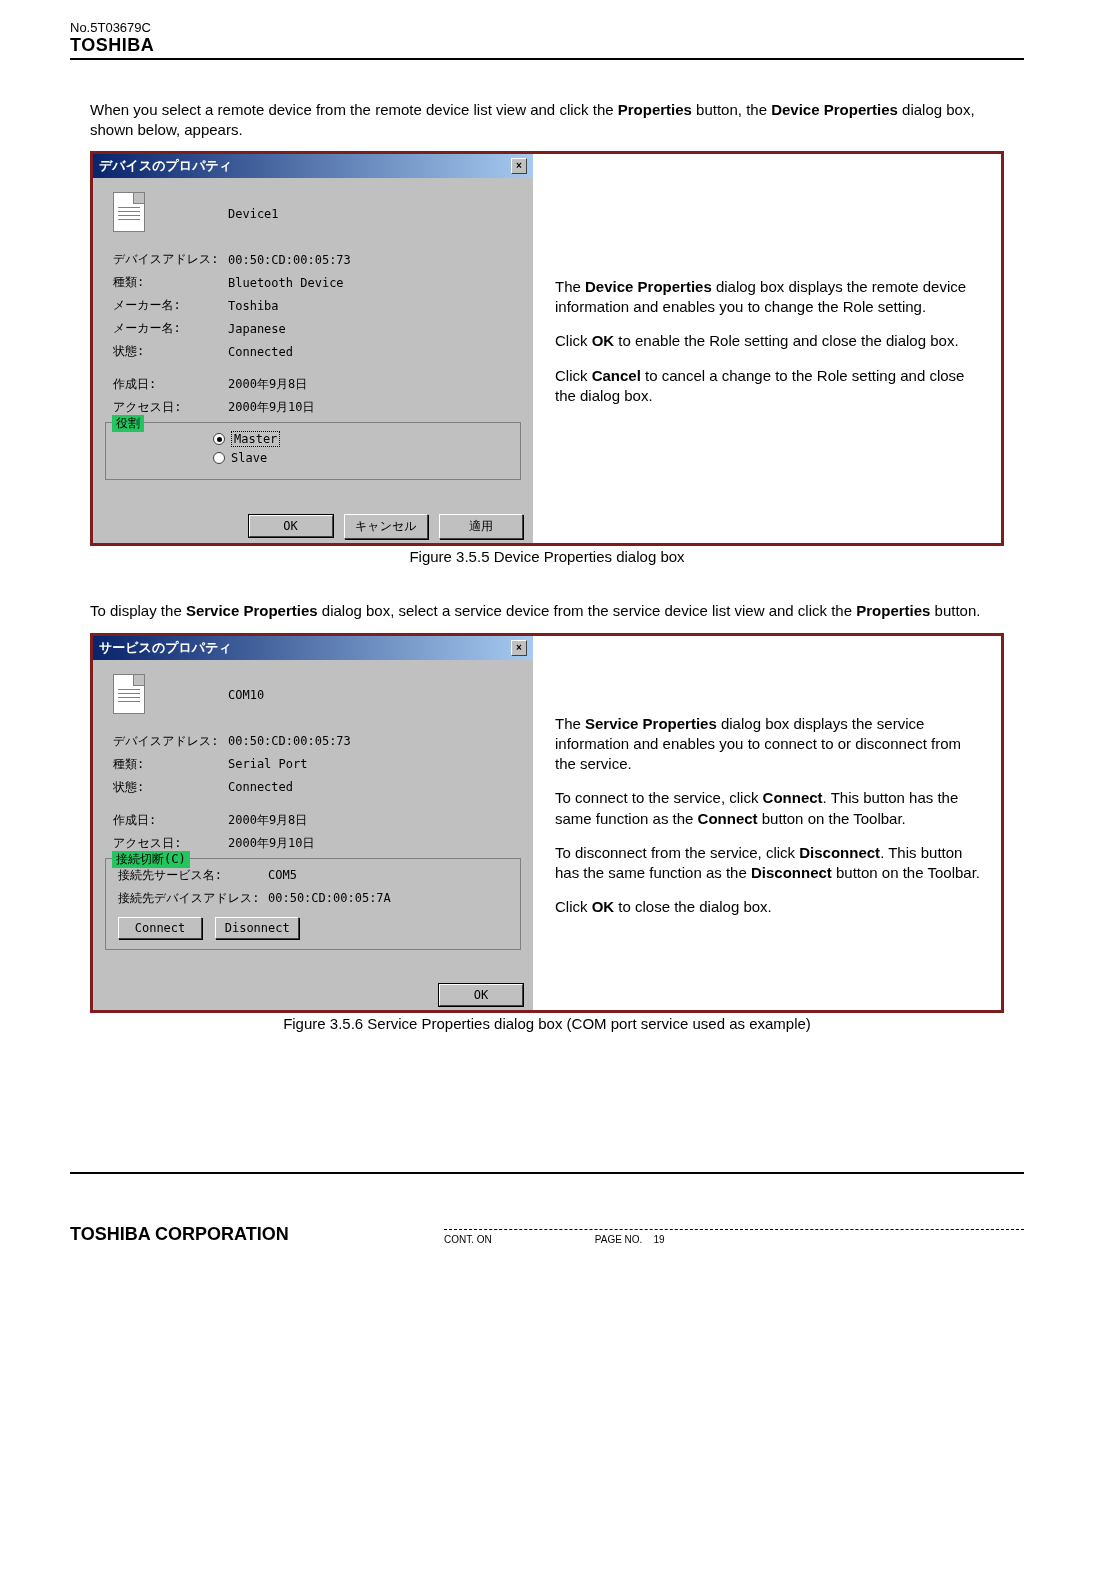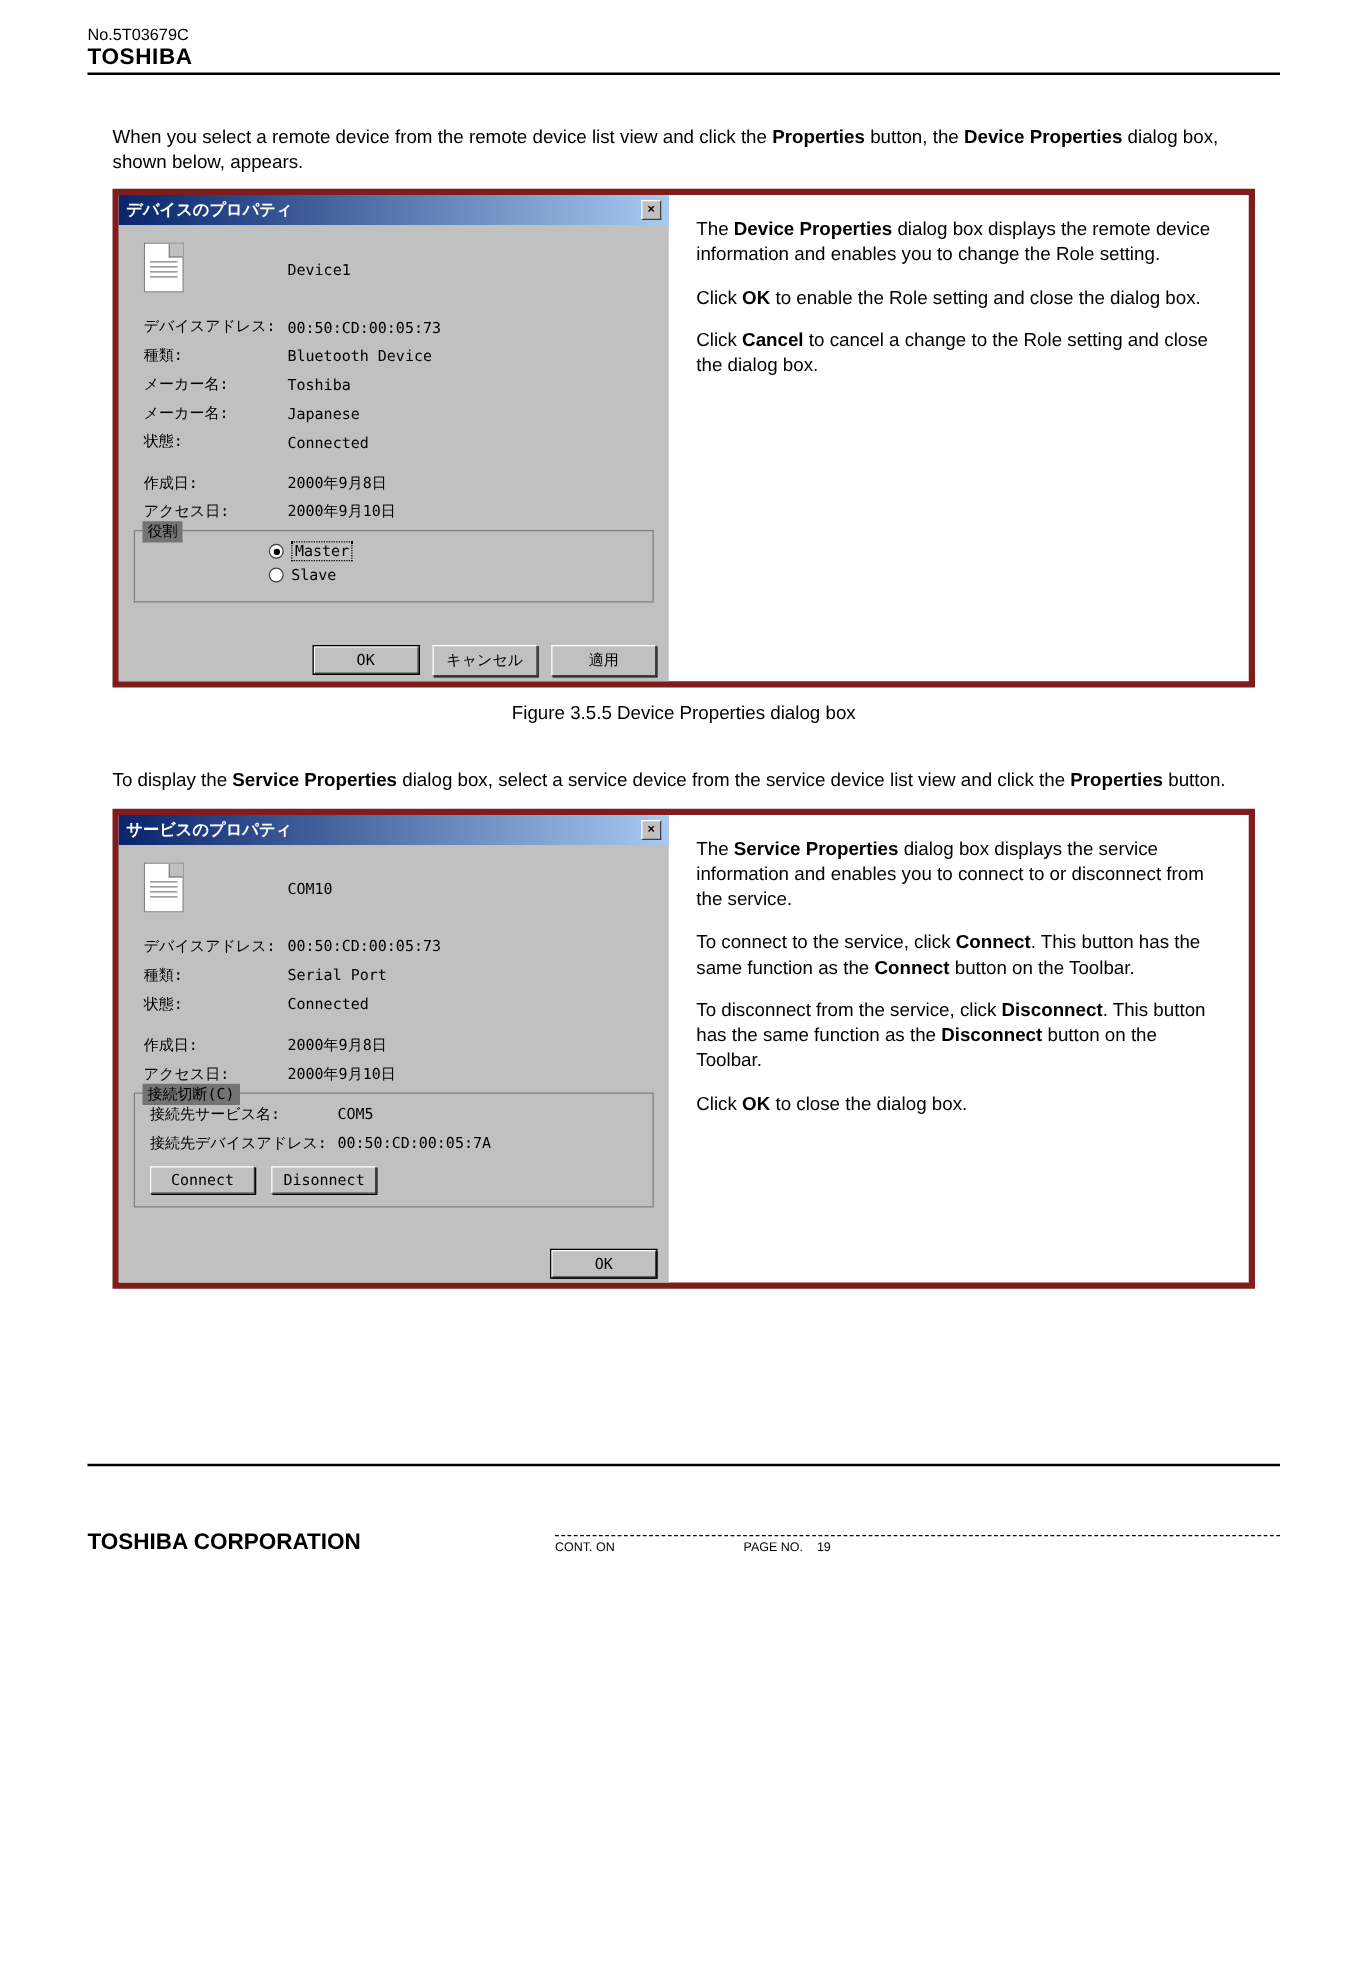--- a/index.html
+++ b/index.html
@@ -4,35 +4,35 @@
   <style>
     * { box-sizing: border-box; margin: 0; padding: 0; }
     body { font-family: Arial, sans-serif; font-size: 15px; background: #fff; color: #000; width: 1094px; }
     .page { padding: 20px 70px 20px 70px; }
     .header { border-bottom: 2.5px solid #000; padding-bottom: 2px; margin-bottom: 40px; }
     .doc-no { font-size: 13px; }
     .company { font-size: 18px; font-weight: bold; letter-spacing: 0.5px; }
     .content { padding: 0 20px 0 20px; }
     .intro { margin-bottom: 12px; line-height: 1.3; }
     .bold { font-weight: bold; }
-    .figure-block { border: 5px solid #7f1d1d; display: flex; margin-bottom: 12px; }
+    .figure-block { border: 3px solid #7f1d1d; display: flex; margin-bottom: 2px; align-items: center; }
     .dlg { flex: 0 0 440px; background: #c0c0c0; font-family: "MS Gothic", monospace; font-size: 12px; }
     .dlg-title { background: linear-gradient(to right, #08246b, #a6caf0); color: #fff; font-weight: bold; padding: 3px 6px; display: flex; justify-content: space-between; align-items: center; font-size: 13px; }
     .close-btn { width: 16px; height: 16px; background: #c0c0c0; border: 1px solid #fff; border-right-color: #404040; border-bottom-color: #404040; font-size: 10px; text-align: center; line-height: 13px; font-family: Arial; color: #000; font-weight: bold; }
     .dlg-body { padding: 14px 20px 18px 20px; }
     .dlg-row { display: flex; align-items: center; margin-bottom: 6px; }
     .dlg-label { width: 115px; flex-shrink:0; }
     .dlg-value { }
     .doc-icon { width: 32px; height: 40px; background: #fff; border: 1px solid #808080; position: relative; display:inline-block; }
     .doc-icon::before { content:""; position:absolute; top:0; right:0; width:10px; height:10px; background:#c0c0c0; border-left:1px solid #808080; border-bottom:1px solid #808080; }
     .doc-icon-lines { position:absolute; top:14px; left:4px; right:4px; }
     .doc-icon-lines div { height:1px; background:#808080; margin-bottom:3px; }
     .spacer { height: 10px; }
     .fieldset { border: 1px solid #808080; padding: 8px 12px 10px 12px; margin: 4px -8px 10px -8px; position: relative; }
-    .fieldset-legend { position: absolute; top: -8px; left: 6px; background: #737373; padding: 0 4px; font-size: 12px; }
+    .fieldset-legend { position: absolute; top: -8px; left: 6px; background: #22c55e; padding: 0 4px; font-size: 12px; }
     .radio-row { margin-left: 95px; display: flex; align-items: center; margin-bottom: 4px; }
     .radio { width: 12px; height: 12px; border-radius: 50%; border: 1px solid #404040; background:#fff; margin-right: 6px; display:flex; align-items:center; justify-content:center; }
     .radio.checked::after { content:""; width:5px; height:5px; border-radius:50%; background:#000; }
     .radio-label { border: 1px dotted #000; padding: 0 2px; }
     .radio-label.plain { border: none; padding: 0; }
     .win-btn { display:inline-block; min-width: 84px; text-align:center; padding: 3px 8px; background:#c0c0c0; border: 1px solid #fff; border-right-color:#404040; border-bottom-color:#404040; font-size:12px; box-shadow: 1px 1px 0 #000; }
     .win-btn.default { outline: 1px solid #000; }
     .dlg-buttons { text-align: right; padding: 6px 10px 4px 20px; }
     .dlg-buttons .win-btn { margin-left: 4px; }
     .explain { flex: 1; padding: 18px 18px 18px 22px; line-height: 1.35; font-family: Arial, sans-serif; font-size: 15px; }
@@ -191,20 +191,21 @@
           <span class="win-btn default">OK</span>
         </div>
       </div>
       <div class="explain">
         <p><span>The </span><span class="bold">Service Properties</span><span> dialog box displays the service information and enables you to connect to or disconnect from the service.</span></p>
         <p><span>To connect to the service, click </span><span class="bold">Connect</span><span>. This button has the same function as the </span><span class="bold">Connect</span><span> button on the Toolbar.</span></p>
         <p><span>To disconnect from the service, click </span><span class="bold">Disconnect</span><span>. This button has the same function as the </span><span class="bold">Disconnect</span><span> button on the Toolbar.</span></p>
         <p><span>Click </span><span class="bold">OK</span><span> to close the dialog box.</span></p>
       </div>
     </div>
+    <div class="figcap">Figure 3.5.6 Service Properties dialog box (COM port service used as example)</div>
   </div>
 
   <div class="footer-line"></div>
   <div class="footer">
     <div class="footer-left">TOSHIBA CORPORATION</div>
     <div class="footer-right">
       <span>CONT. ON</span>
       <span><span>PAGE NO.</span>&nbsp;&nbsp;&nbsp;&nbsp;<span>19</span></span>
     </div>
   </div>

